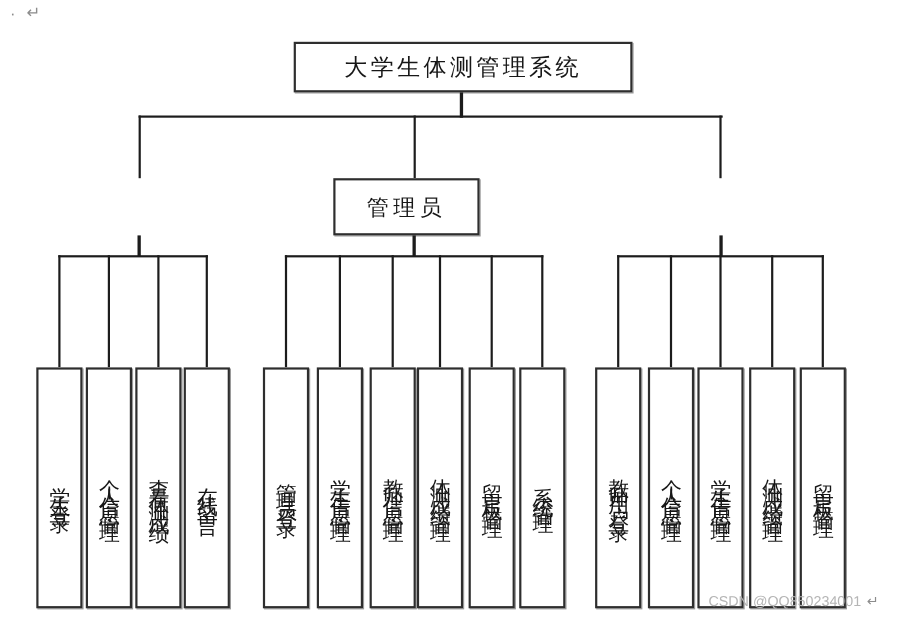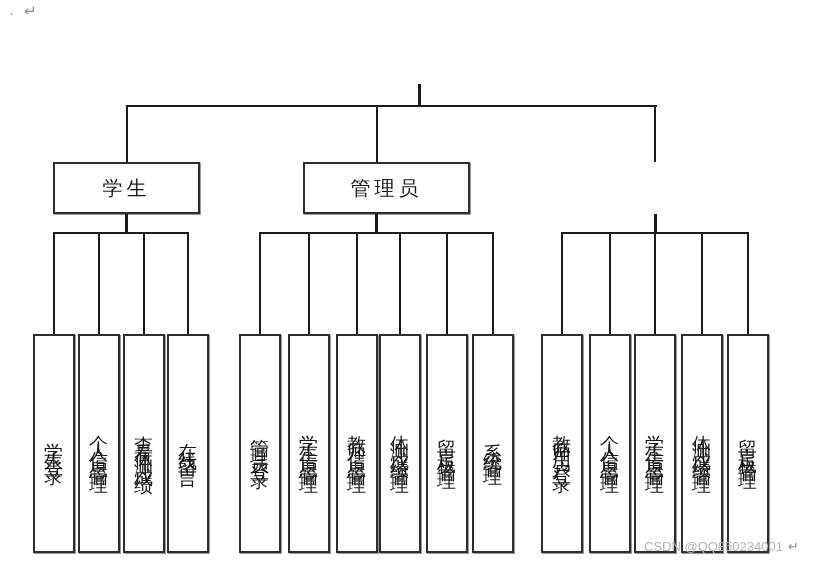--- a/index.html
+++ b/index.html
@@ -39,31 +39,31 @@
   .watermark .ret{ color:var(--mark); margin-left:5px; }
 </style>
 </head>
 <body>
 
 <div class="canvas">
 
   <span class="pagemark" style="left:9px; top:4px; font-size:15px;">·</span>
   <span class="pagemark" style="left:24px; top:2px; font-size:15px;">↵</span>
 
+  <div class="box root-box" style="left:267px; top:38px; width:308px; height:46px;">
+    <span>大学生体测管理系统</span>
+  </div>
 
   <div class="line" style="left:418px; top:84px;  width:3px;   height:23px;"></div>
   <div class="line" style="left:126px; top:105px; width:531px; height:2px;"></div>
   <div class="line" style="left:126px; top:105px; width:2px;   height:57px;"></div>
   <div class="line" style="left:376px; top:105px; width:2px;   height:57px;"></div>
   <div class="line" style="left:654px; top:105px; width:2px;   height:57px;"></div>
 
-  <div class="box branch-box" style="left:53px;  top:162px; width:147px; height:52px;">
-    <span>学生</span>
-  </div>
-  <div class="box branch-box" style="left:303px; top:162px; width:167px; height:52px;">
+  <div class="box branch-box" style="left:303px; top:162px; width:133px; height:52px;">
     <span>管理员</span>
   </div>
 
   <div class="line" style="left:125px; top:214px; width:3px;   height:19px;"></div>
   <div class="line" style="left:53px;  top:232px; width:136px; height:2px;"></div>
   <div class="line" style="left:53px;  top:232px; width:2px;   height:102px;"></div>
   <div class="line" style="left:98px;  top:232px; width:2px;   height:102px;"></div>
   <div class="line" style="left:143px; top:232px; width:2px;   height:102px;"></div>
   <div class="line" style="left:187px; top:232px; width:2px;   height:102px;"></div>
 

